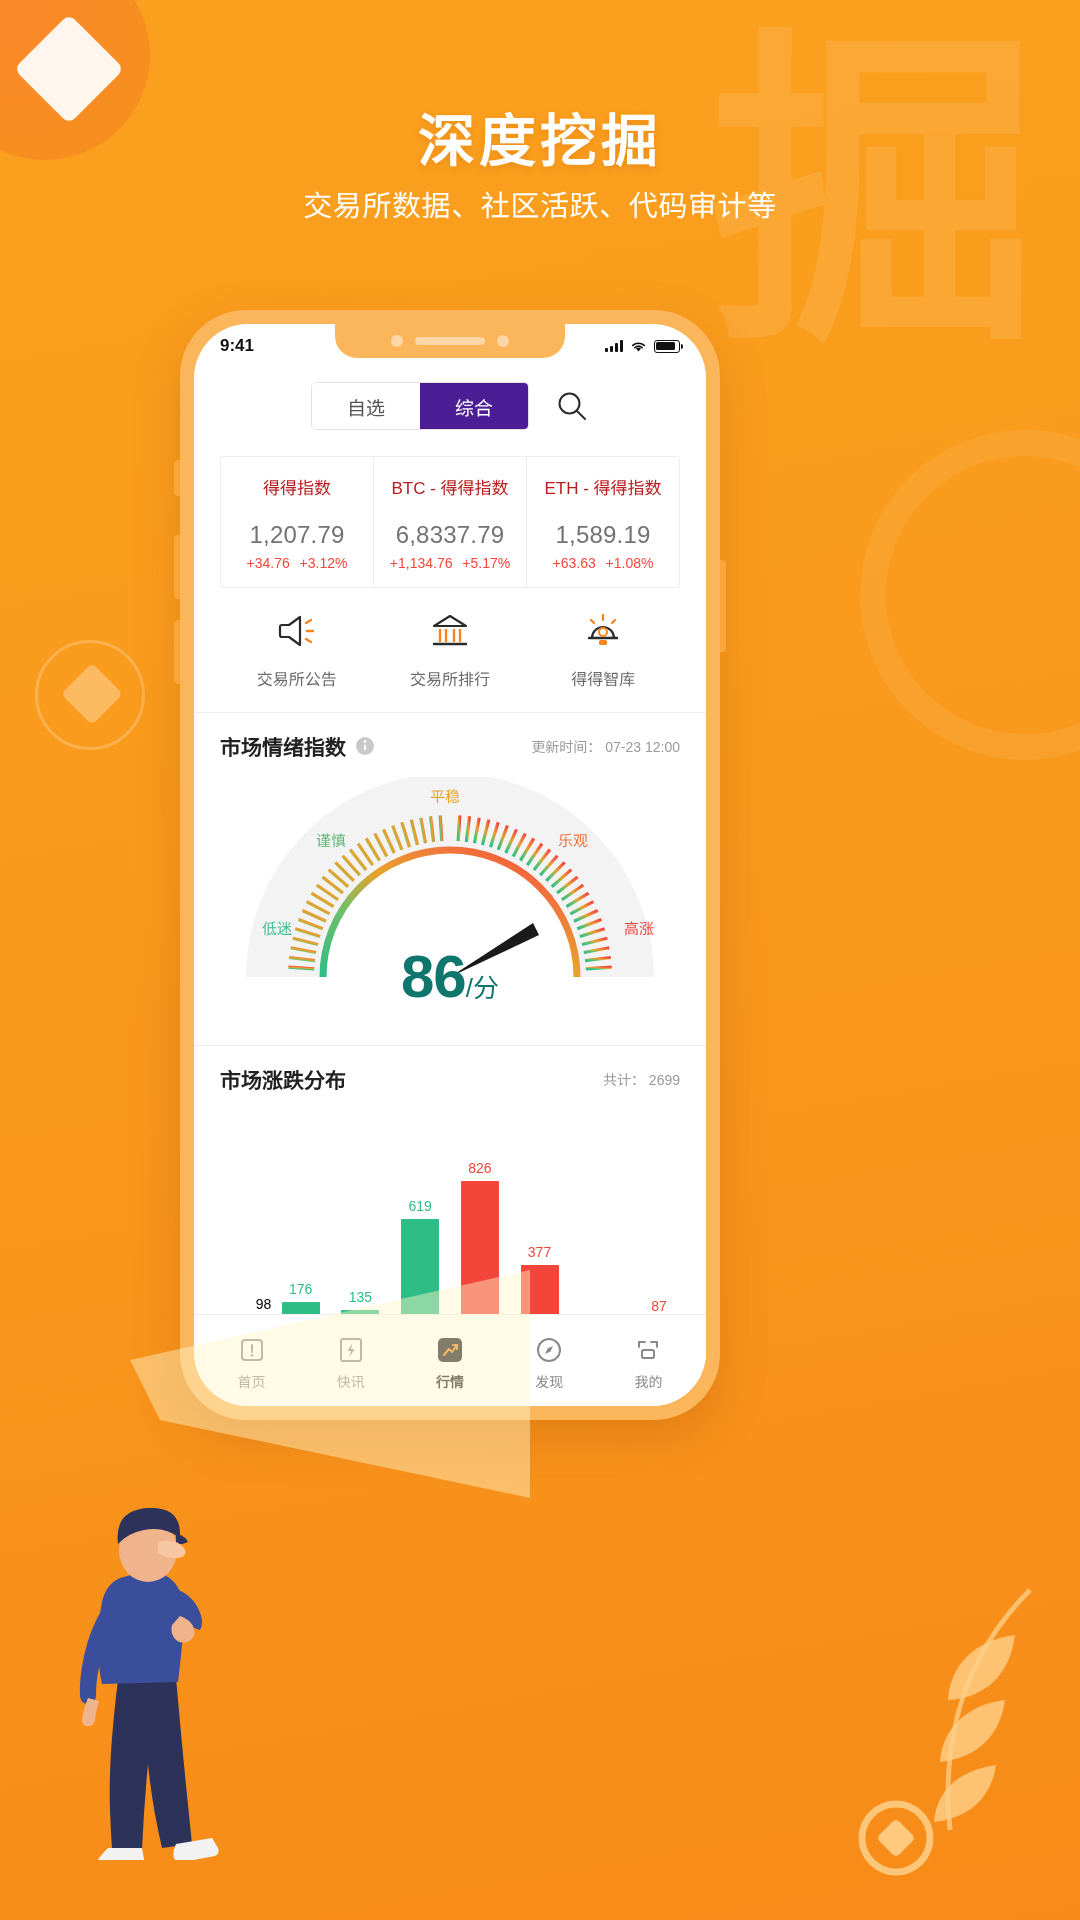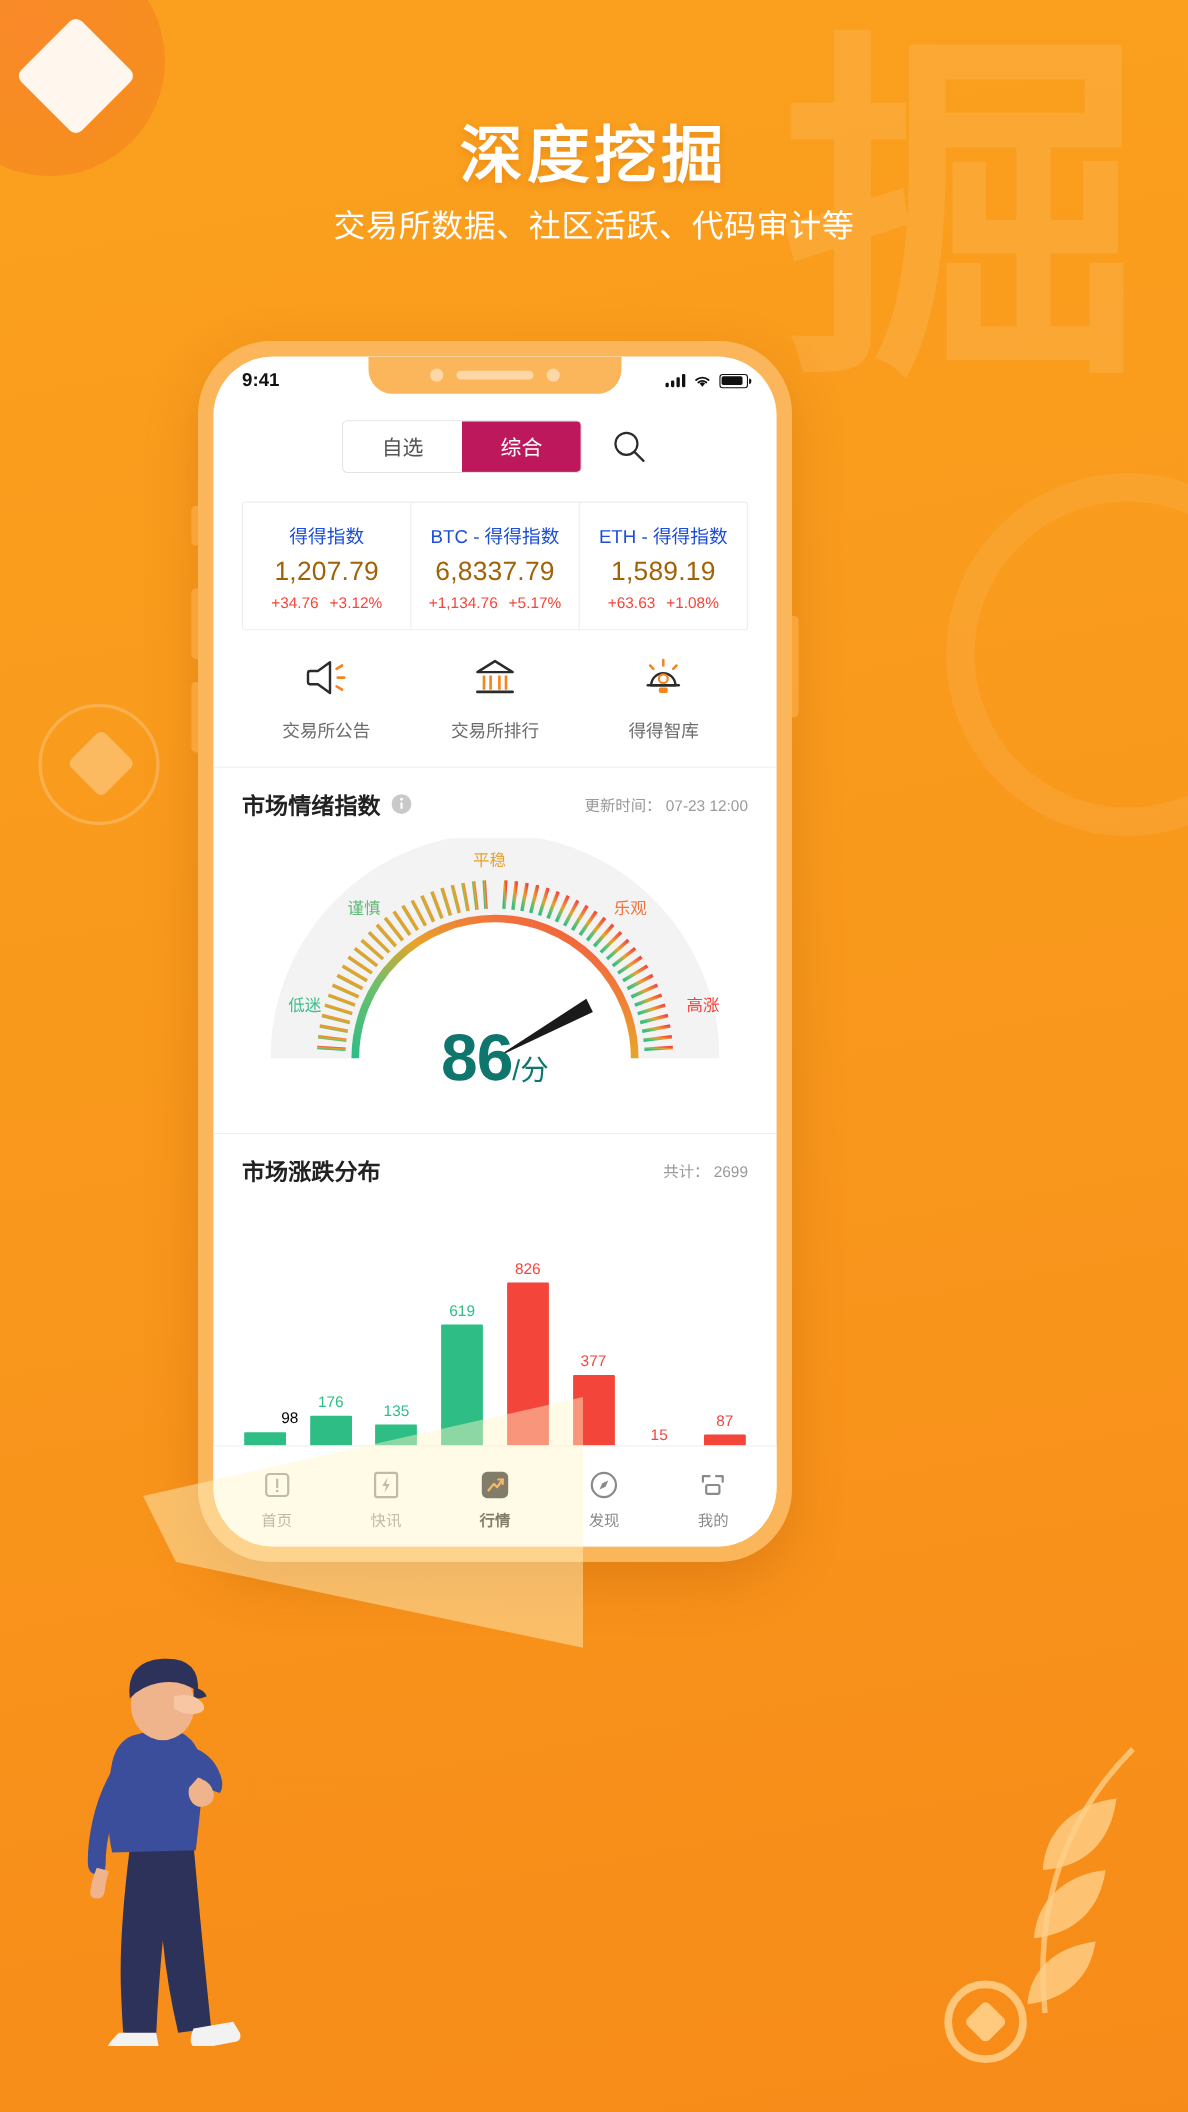--- a/index.html
+++ b/index.html
@@ -120,35 +120,35 @@
     display: flex; align-items: center; justify-content: center;
     gap: 26px; padding: 14px 26px 18px 26px;
   }
   .segment {
     display: flex; border: 1px solid #E3E3E3; border-radius: 5px; overflow: hidden;
   }
   .seg-item {
     width: 108px; height: 46px; display: flex; align-items: center; justify-content: center;
     font-size: 19px; color: #555; background: #fff;
   }
-  .seg-item.active { background: #be185d; color: #fff; }
+  .seg-item.active { background: #4c1d95; color: #fff; }
   .search-ic { width: 34px; height: 34px; flex: none; }
 
   .index-row {
     margin: 8px 26px 0 26px;
     border: 1px solid #EDEDED; border-radius: 3px;
     display: flex;
   }
   .index-cell {
     flex: 1; padding: 17px 4px 16px 4px; text-align: center;
     border-right: 1px solid #EDEDED;
   }
   .index-cell:last-child { border-right: none; }
-  .idx-name { font-size: 17px; color: #1d4ed8; margin-bottom: 7px; white-space: nowrap; }
-  .idx-val  { font-size: 24px; color: #a16207; margin-bottom: 6px; letter-spacing: .2px; }
+  .idx-name { font-size: 17px; color: #b91c1c; margin-bottom: 22px; white-space: nowrap; }
+  .idx-val  { font-size: 24px; color: #737373; margin-bottom: 6px; letter-spacing: .2px; }
   .idx-chg  { font-size: 14px; color: #F4453B; }
   .idx-chg span { margin: 0 3px; }
 
   .quick-row {
     display: flex; margin: 22px 26px 0 26px; padding-bottom: 22px;
   }
   .quick-item { flex: 1; display: flex; flex-direction: column; align-items: center; gap: 14px; }
   .quick-ic { width: 42px; height: 42px; }
   .quick-label { font-size: 16px; color: #6C6C6C; }
 

